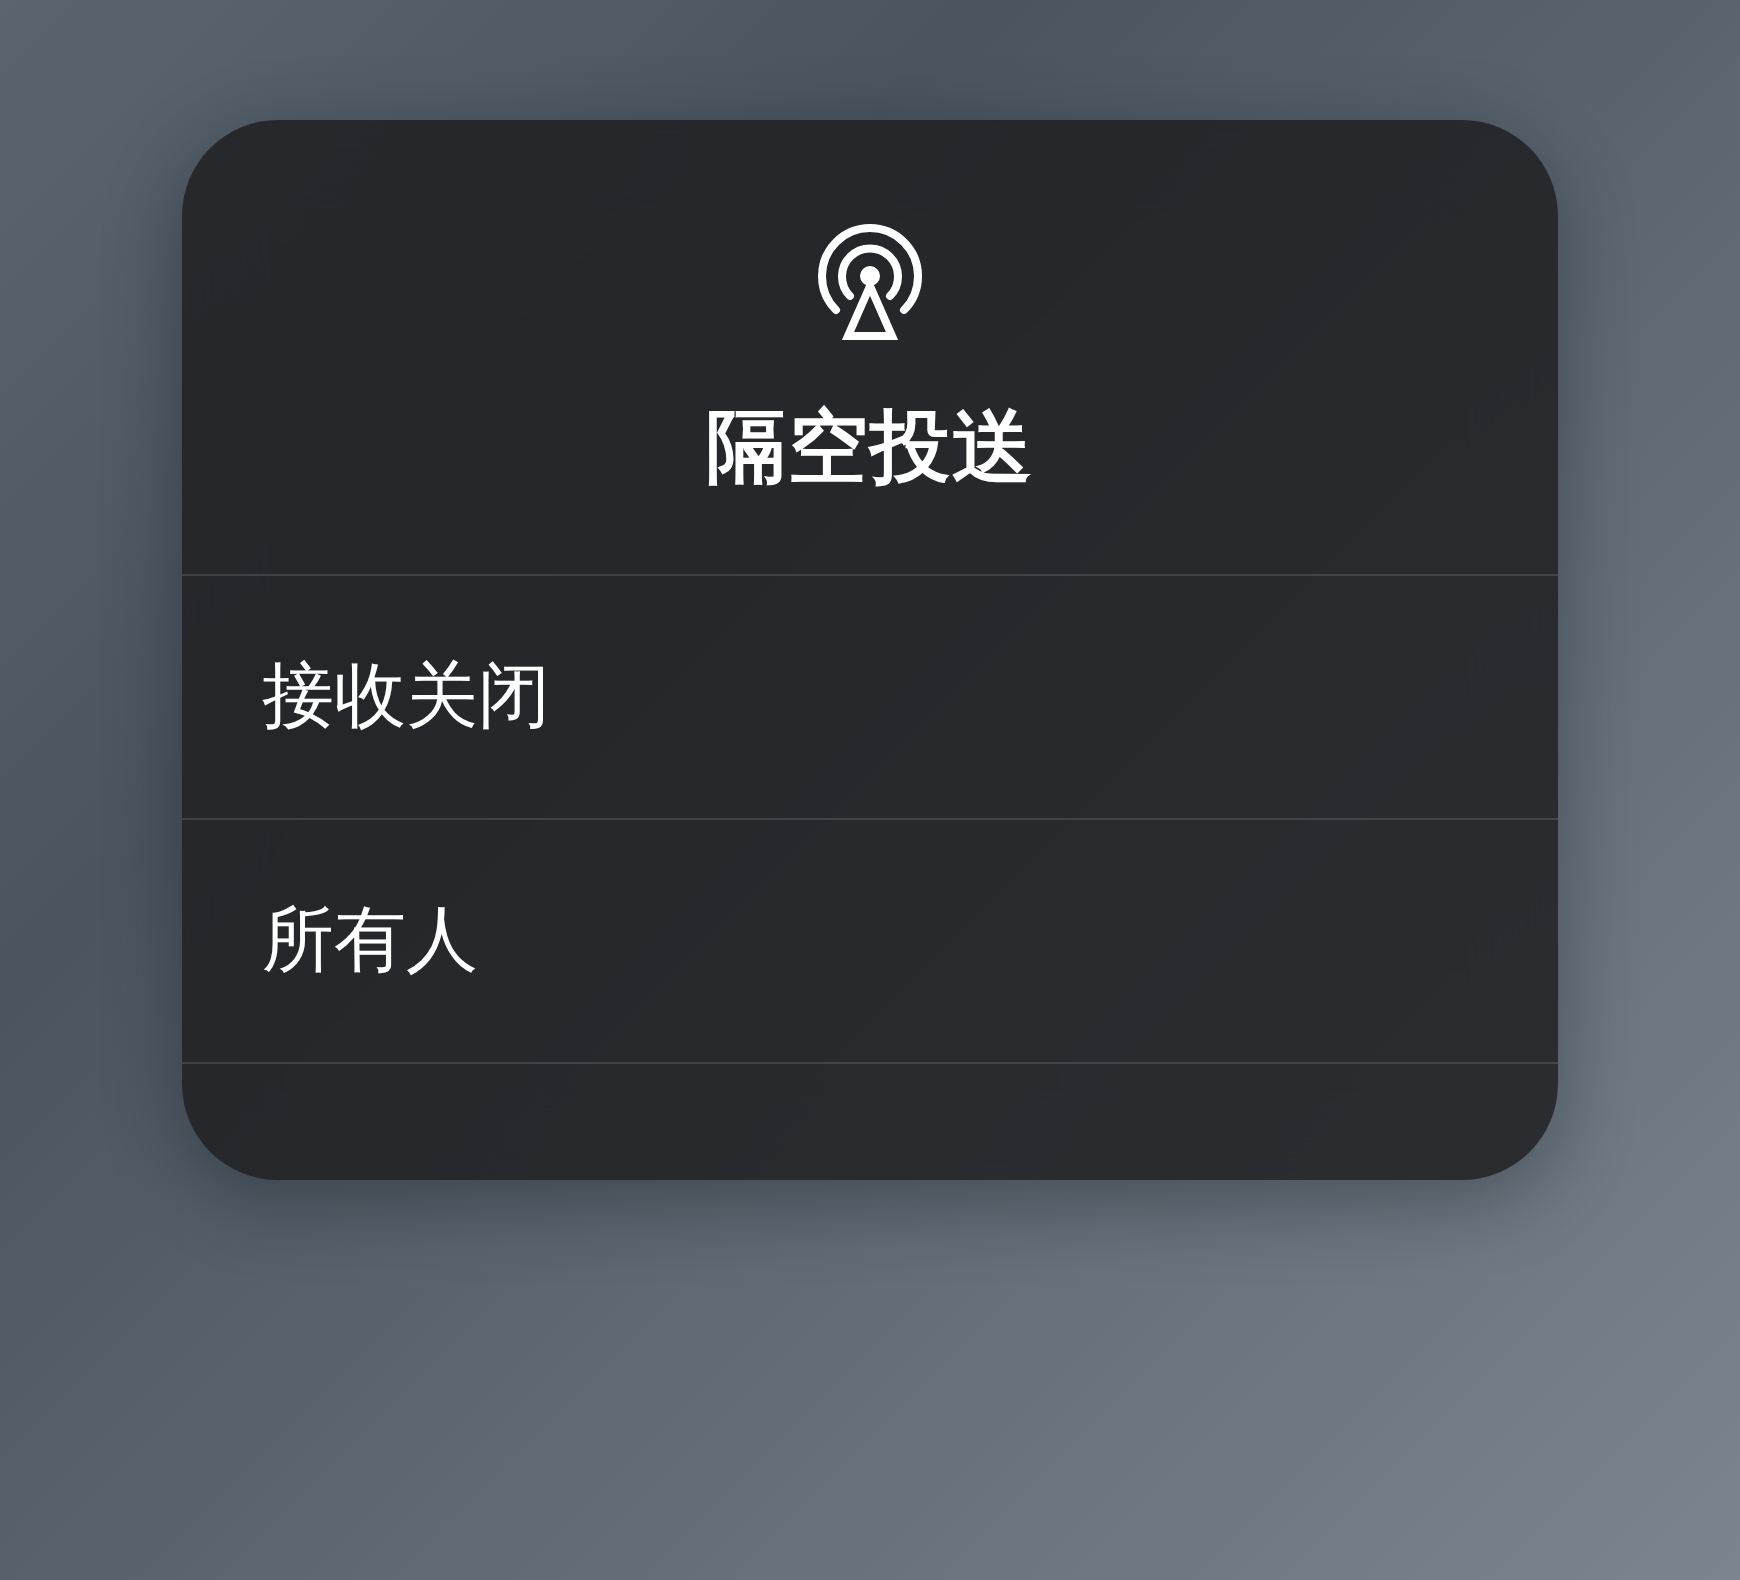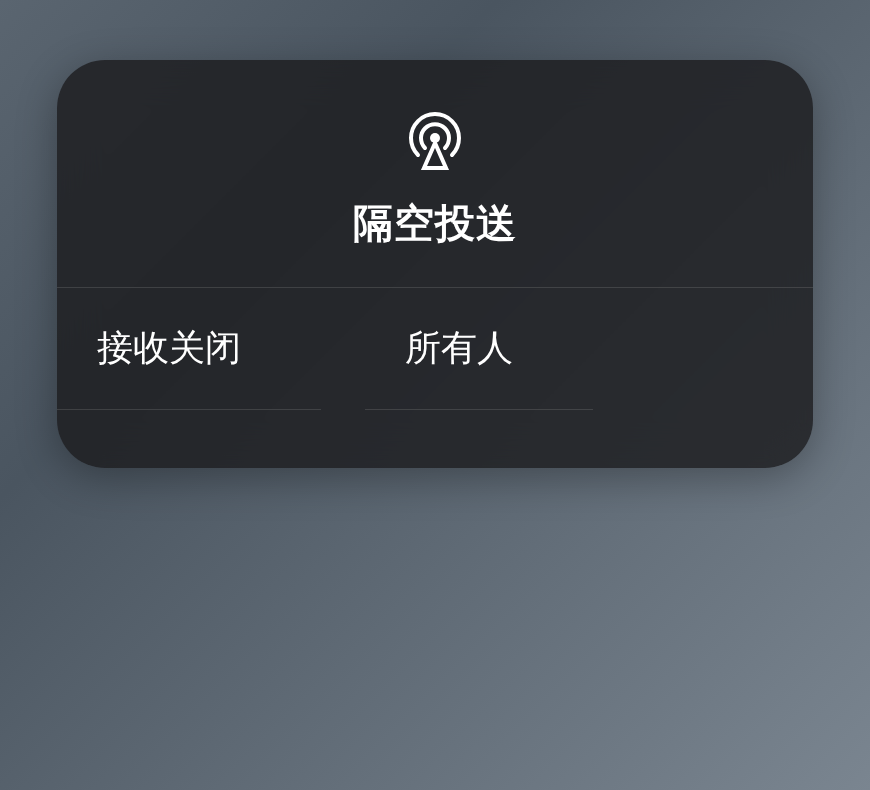--- a/index.html
+++ b/index.html
@@ -12,21 +12,21 @@
       height: 790px;
       background: linear-gradient(135deg, #5a6570 0%, #4a5560 30%, #7a8590 100%);
       font-family: -apple-system, "PingFang SC", "Helvetica Neue", sans-serif;
       display: flex;
       align-items: flex-start;
       justify-content: center;
       overflow: hidden;
     }
     .panel {
       margin-top: 60px;
-      width: 756px;
+      width: 688px;
       background: rgba(28, 28, 30, 0.82);
       backdrop-filter: blur(20px);
       border-radius: 48px;
       overflow: hidden;
       box-shadow: 0 10px 40px rgba(0,0,0,0.3);
     }
     .header {
       padding: 48px 0 36px 0;
       display: flex;
       flex-direction: column;
@@ -42,34 +42,33 @@
       justify-content: center;
     }
     .title {
       color: #fff;
       font-size: 40px;
       font-weight: 600;
       letter-spacing: 1px;
     }
     .options {
       display: flex;
-      gap: 12px;
+      flex-direction: column;
     }
     .option-row {
       display: flex;
       align-items: center;
       justify-content: space-between;
       padding: 0 40px;
       height: 122px;
       border-bottom: 1px solid rgba(255,255,255,0.12);
       cursor: pointer;
     }
     .option-row:last-child {
       border-bottom: 1px solid rgba(255,255,255,0.12);
-      margin-left: 32px;
     }
     .option-label {
       color: #fff;
       font-size: 36px;
       font-weight: 400;
     }
     .check-icon {
       width: 40px;
       height: 40px;
       display: flex;

